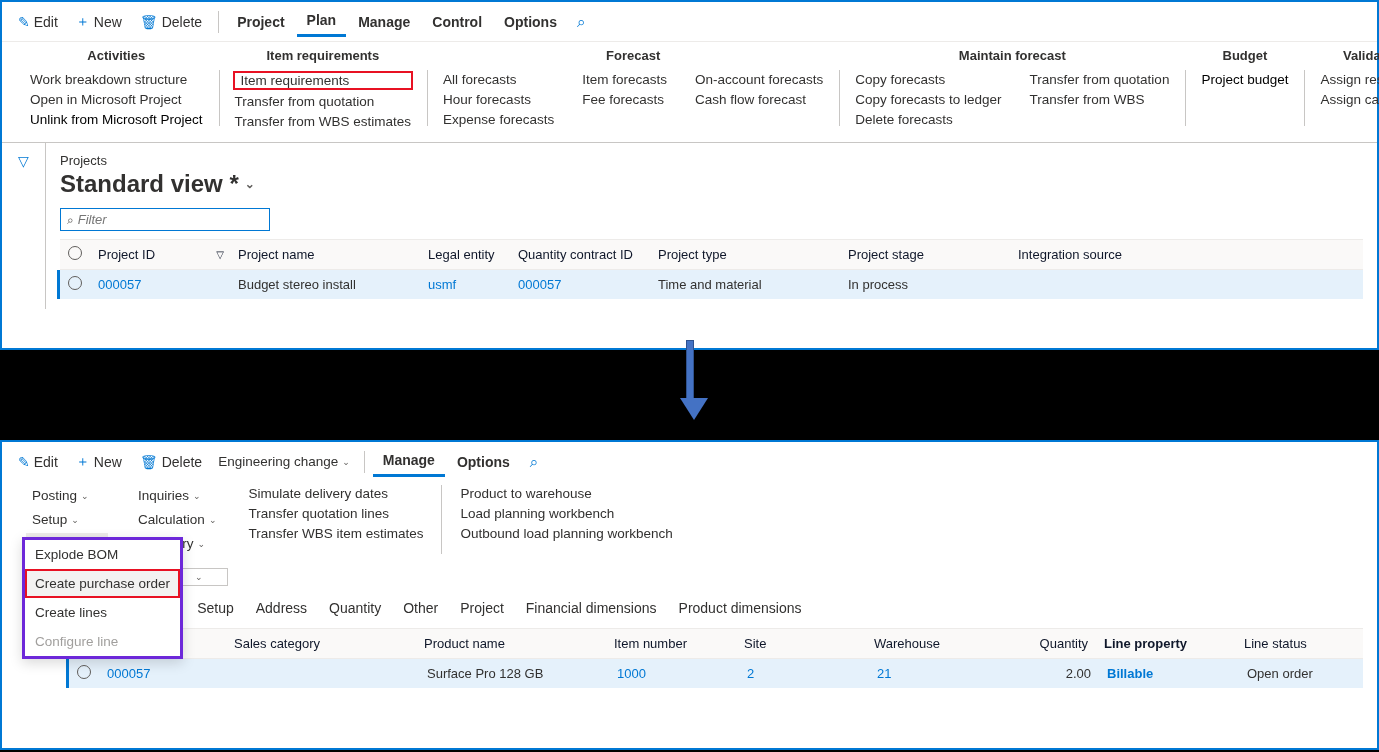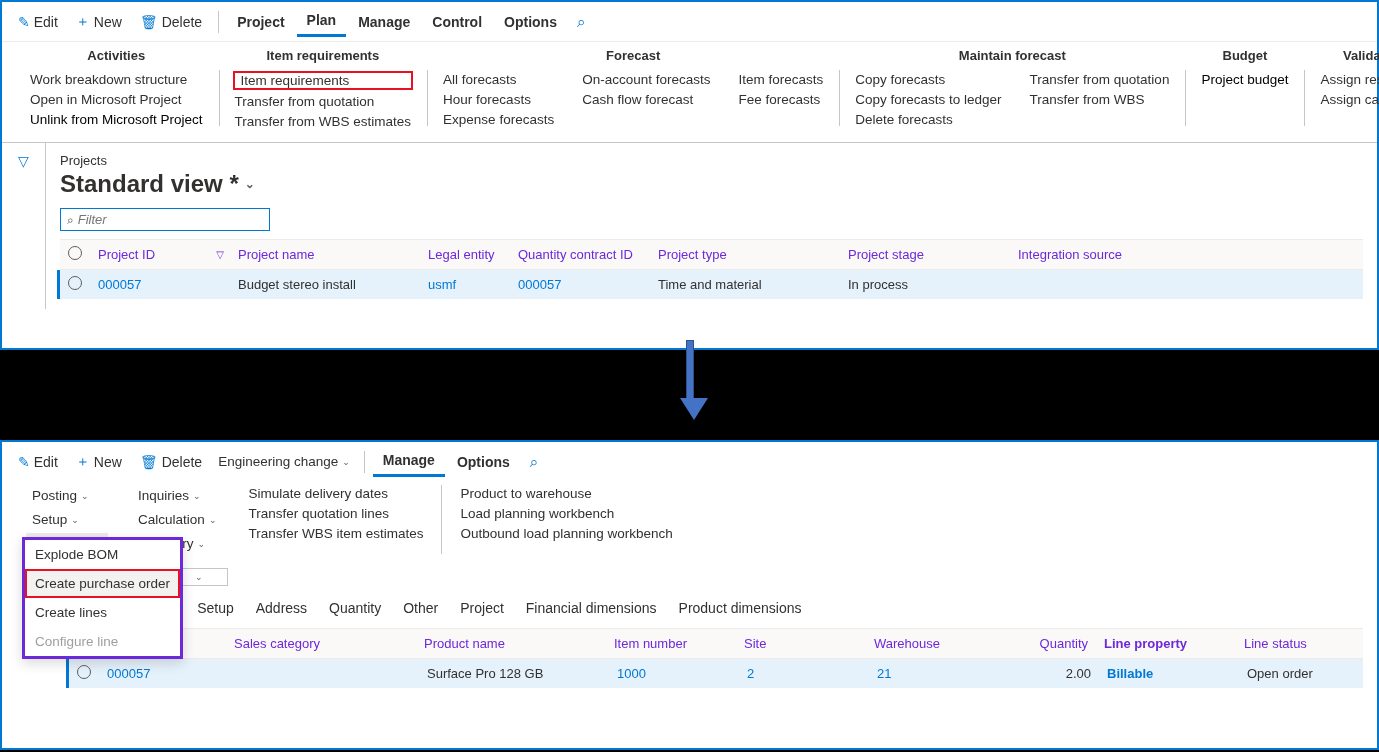--- a/index.html
+++ b/index.html
@@ -48,21 +48,21 @@
   .filter-box input { border: none; outline: none; flex: 1; font-size: 13px; font-style: italic; color: #a19f9d; }
   
   
   .grid-header { display: flex; border-top: 1px solid #edebe9; border-bottom: 1px solid #edebe9; padding: 6px 0; background: #faf9f8; align-items: center; }
   .grid-row { display: flex; padding: 6px 0; align-items: center; }
   .grid-row.selected { background: #e5f1fb; border-left: 3px solid #0078d4; margin-left: -3px; padding-left: 0; }
   .grid-row.selected-b { background: #e5f1fb; border-left: 3px solid #0078d4; }
   .cell { padding: 0 8px; overflow: hidden; text-overflow: ellipsis; white-space: nowrap; }
   .cell.link { color: #0078d4; cursor: pointer; }
   .cell.num { text-align: right; }
-  .hdr { font-weight: 400; color: #6d28d9; position: relative; }
+  .hdr { font-weight: 400; color: #0f172a; position: relative; }
   .radio { width: 14px; height: 14px; border: 1px solid #605e5c; border-radius: 50%; display: inline-block; }
   
   
   .t-c0 { width: 30px; text-align: center; }
   .t-c1 { width: 140px; }
   .t-c2 { width: 190px; }
   .t-c3 { width: 90px; }
   .t-c4 { width: 140px; }
   .t-c5 { width: 190px; }
   .t-c6 { width: 170px; }
@@ -152,26 +152,26 @@
     </div>
     <div class="ribbon-group">
       <div class="ribbon-title">Forecast</div>
       <div class="ribbon-cols">
         <div class="ribbon-col">
           <span class="ribbon-link">All forecasts</span>
           <span class="ribbon-link">Hour forecasts</span>
           <span class="ribbon-link">Expense forecasts</span>
         </div>
         <div class="ribbon-col">
+          <span class="ribbon-link">Item forecasts</span>
+          <span class="ribbon-link">Fee forecasts</span>
+        </div>
+        <div class="ribbon-col">
           <span class="ribbon-link">On-account forecasts</span>
           <span class="ribbon-link">Cash flow forecast</span>
-        </div>
-        <div class="ribbon-col">
-          <span class="ribbon-link">Item forecasts</span>
-          <span class="ribbon-link">Fee forecasts</span>
         </div>
       </div>
     </div>
     <div class="ribbon-group">
       <div class="ribbon-title">Maintain forecast</div>
       <div class="ribbon-cols">
         <div class="ribbon-col">
           <span class="ribbon-link">Copy forecasts</span>
           <span class="ribbon-link">Copy forecasts to ledger</span>
           <span class="ribbon-link">Delete forecasts</span>

